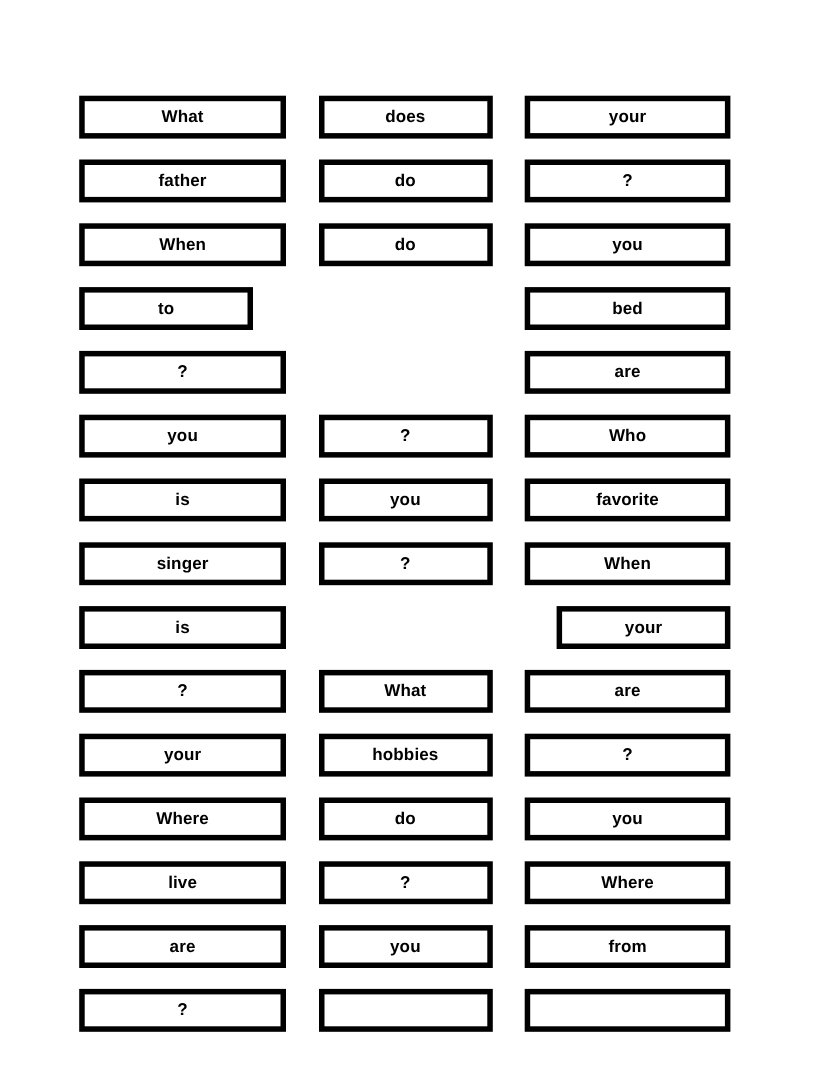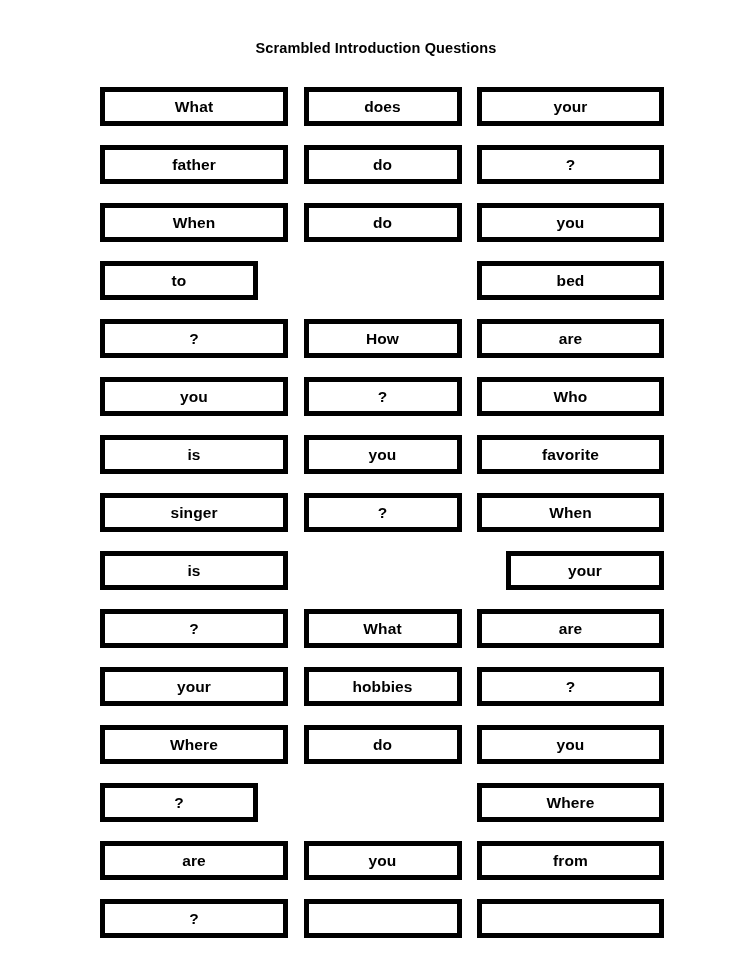--- a/index.html
+++ b/index.html
@@ -35,21 +35,20 @@
   .grid {
     position: absolute;
     left: 72px;
     top: 87px;
     width: 592px;
   }
   .row {
     display: flex;
     justify-content: space-between;
     margin-bottom: 19px;
-    margin-left: 28px;
   }
   .row:last-child {
     margin-bottom: 0;
   }
   .card {
     box-sizing: border-box;
     height: 39px;
     border: 5px solid #000000;
     background: #ffffff;
     display: flex;
@@ -63,21 +62,20 @@
   .card.col-0 { width: 188px; }
   .card.col-1 { width: 158px; }
   .card.col-2 { width: 187px; }
   .card.empty { color: transparent; }
 </style>
 </head>
 <body>
 
 <div class="page">
 
-  <div class="title">Scrambled Introduction Questions</div>
 
   <div class="grid">
       <div class="row">
         <div class="card col-0">What</div>
         <div class="card col-1">does</div>
         <div class="card col-2">your</div>
       </div>
       <div class="row">
         <div class="card col-0">father</div>
         <div class="card col-1">do</div>
@@ -87,21 +85,20 @@
         <div class="card col-0">When</div>
         <div class="card col-1">do</div>
         <div class="card col-2">you</div>
       </div>
       <div class="row">
         <div class="card col-1">to</div>
         <div class="card col-2">bed</div>
       </div>
       <div class="row">
         <div class="card col-0">?</div>
-        <div class="card col-1">How</div>
         <div class="card col-2">are</div>
       </div>
       <div class="row">
         <div class="card col-0">you</div>
         <div class="card col-1">?</div>
         <div class="card col-2">Who</div>
       </div>
       <div class="row">
         <div class="card col-0">is</div>
         <div class="card col-1">you</div>
@@ -125,20 +122,21 @@
         <div class="card col-0">your</div>
         <div class="card col-1">hobbies</div>
         <div class="card col-2">?</div>
       </div>
       <div class="row">
         <div class="card col-0">Where</div>
         <div class="card col-1">do</div>
         <div class="card col-2">you</div>
       </div>
       <div class="row">
+        <div class="card col-0">live</div>
         <div class="card col-1">?</div>
         <div class="card col-2">Where</div>
       </div>
       <div class="row">
         <div class="card col-0">are</div>
         <div class="card col-1">you</div>
         <div class="card col-2">from</div>
       </div>
       <div class="row">
         <div class="card col-0">?</div>

